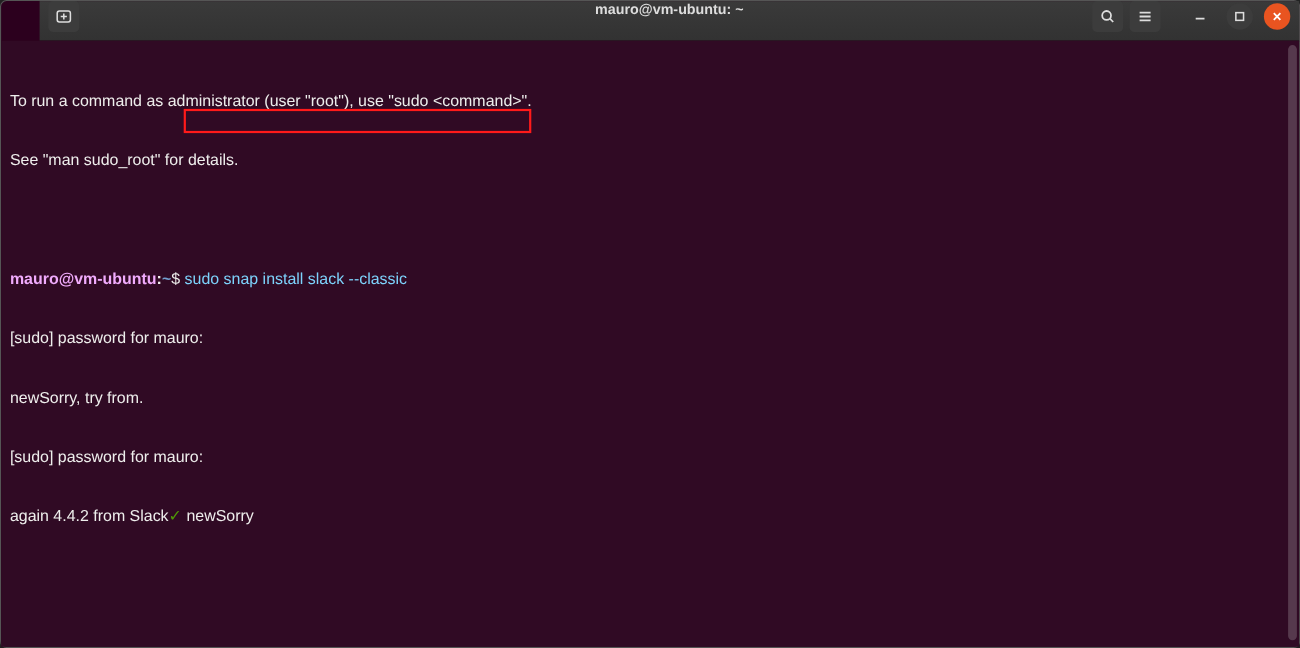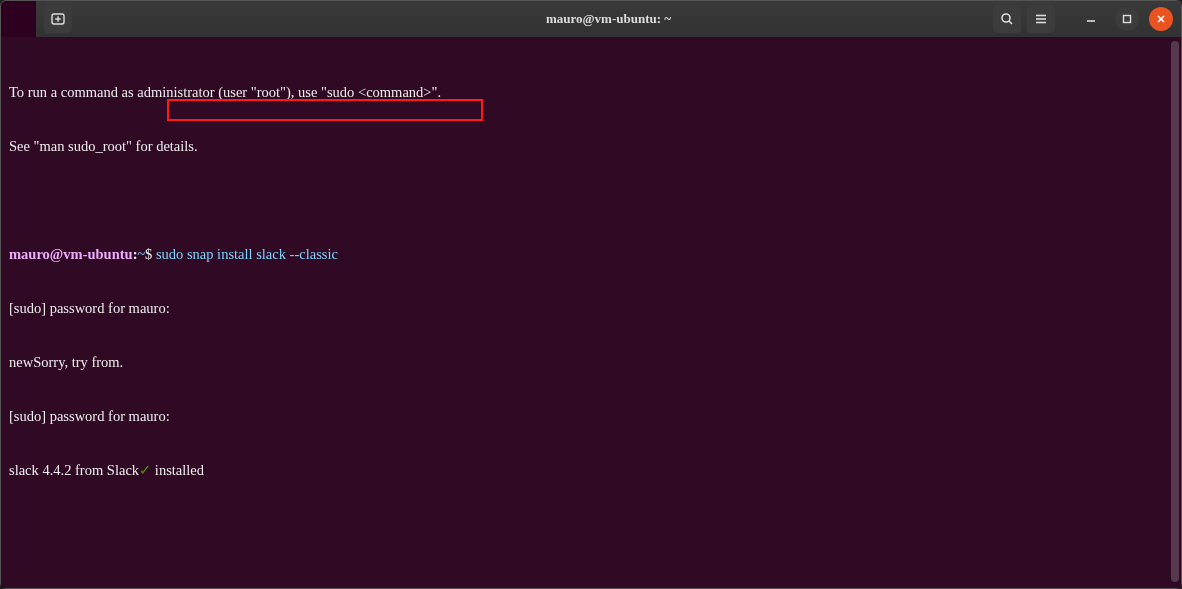--- a/index.html
+++ b/index.html
@@ -17,25 +17,25 @@
     height: 589px;
     box-sizing: border-box;
     background: #2c001e;
     border: 1px solid #555;
     border-radius: 6px;
   }
   .titlebar {
     height: 36px;
     background: linear-gradient(#3a3a3a, #323232);
     display: flex;
-    align-items: center;
+    align-items: flex-start;
     padding: 0 8px;
     border-bottom: 1px solid #111;
     color: #ddd;
-    font-family: Liberation Serif, serif;
+    font-family: Liberation Sans, sans-serif;
     font-size: 13px;
     position: relative;
     margin-left: 35px;
   }
   .titlebar .left-group {
     display: flex;
     align-items: center;
     gap: 6px;
   }
   .titlebar .title-center {
@@ -93,21 +93,21 @@
     left: 0;
     right: 0;
     bottom: 0;
     background: #300a24;
     padding: 10px 8px 8px 8px;
     font-size: 14.5px;
     line-height: 18px;
     color: #eeeeec;
     white-space: pre-wrap;
     overflow: hidden;
-    font-family: Liberation Serif, serif;
+    font-family: Liberation Sans, sans-serif;
   }
   .terminal .line {
     white-space: pre;
   }
   .user { color: #f0abfc; font-weight: bold; }
   .colon { color: #eeeeec; font-weight: bold;}
   .path { color: #729fcf; font-weight: bold; }
   .dollar { color: #eeeeec; }
   .cmd { color: #7dd3fc; }
   .check { color: #4e9a06; }
@@ -209,21 +209,21 @@
   </div>
 
   <div class="terminal">
     <div class="line">To run a command as administrator (user "root"), use "sudo &lt;command&gt;".</div>
     <div class="line">See "man sudo_root" for details.</div>
     <div class="line">&nbsp;</div>
     <div class="line"><span class="user">mauro@vm-ubuntu</span><span class="colon">:</span><span class="path">~</span><span class="dollar">$</span> <span class="cmd">sudo snap install slack --classic</span></div>
     <div class="line">[sudo] password for mauro:</div>
     <div class="line">newSorry, try from.</div>
     <div class="line">[sudo] password for mauro:</div>
-    <div class="line"><span>slack 4.4.2 from Slack</span><span class="check">✓</span><span> installed</span></div>
+    <div class="line"><span>again 4.4.2 from Slack</span><span class="check">✓</span><span> newSorry</span></div>
   </div>
 
   <div class="highlight-box" id="hl" style="top: 98px; left: 166px; width: 316px; height: 22px;"></div>
 
   <div class="scrollbar">
     <div class="thumb"></div>
   </div>
 </div>
 
 </body></html>

